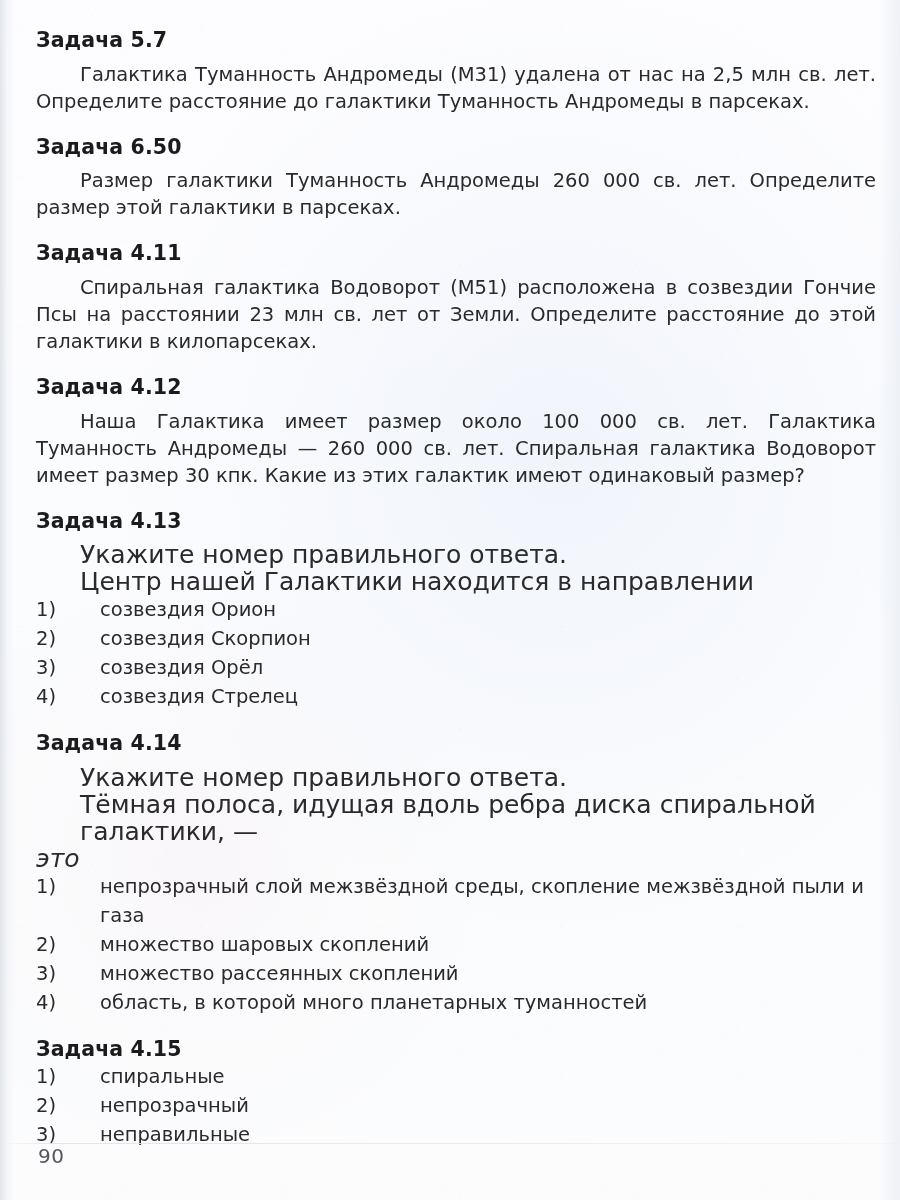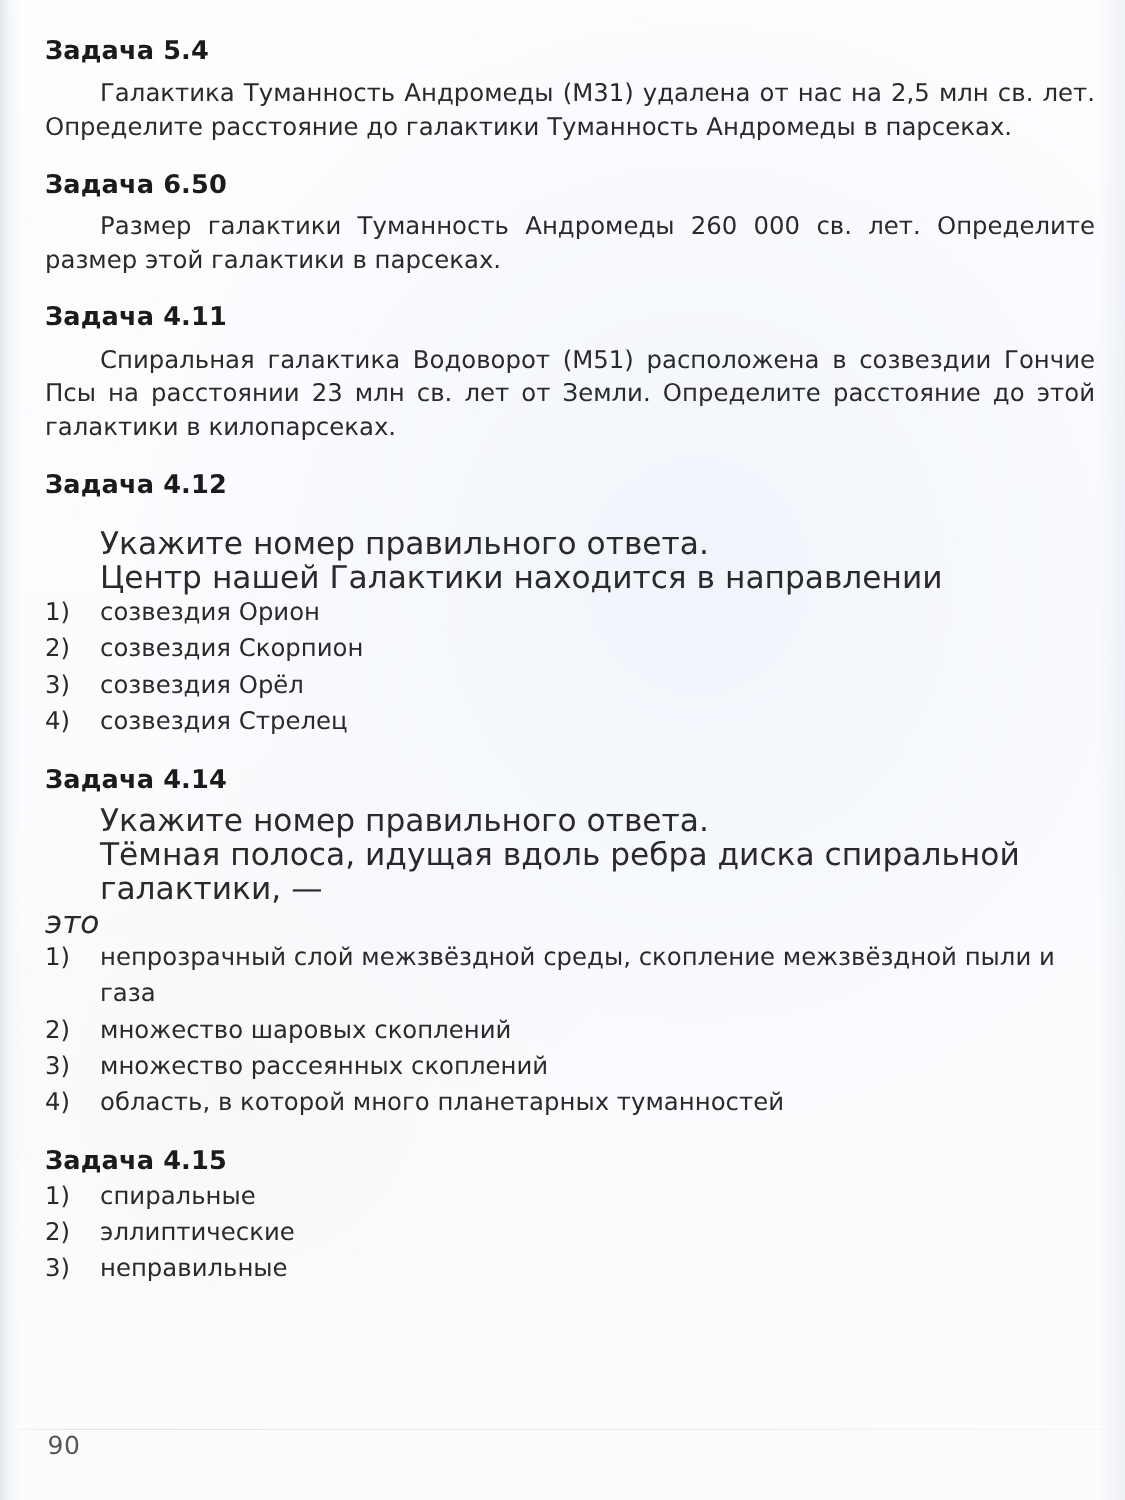--- a/index.html
+++ b/index.html
@@ -106,20 +106,21 @@
     padding: 0;
   }
   ol.options li .opt-num {
     flex: 0 0 auto;
     width: 44px;
     color: #2a2a2d;
   }
   ol.options li .opt-text {
     flex: 1 1 auto;
     color: #2a2a2d;
+    margin-left: 20px;
   }
 
   
   .options-tight li .opt-num { width: 44px; }
 
   .prompt-line {
     margin: 7px 0 0 0;
     font-size: 25px;
     line-height: 27px;
     color: #2a2a2d;
@@ -149,39 +150,41 @@
 <body>
 
 <div class="page">
 
   <div class="gutter-shadow"></div>
   <div class="edge-shadow-right"></div>
 
   <div class="content">
 
     <section class="task-block">
-      <h2 class="task-heading">Задача 5.4</h2>
+      <h2 class="task-heading">Задача 5.7</h2>
       <p class="body-text">Галактика Туманность Андромеды (М31) удалена от нас на 2,5 млн св. лет. Определите расстояние до галактики Туманность Андромеды в парсеках.</p>
     </section>
 
     <section class="task-block">
       <h2 class="task-heading">Задача 6.50</h2>
       <p class="body-text">Размер галактики Туманность Андромеды 260 000 св. лет. Определите размер этой галактики в парсеках.</p>
     </section>
 
     <section class="task-block">
       <h2 class="task-heading">Задача 4.11</h2>
       <p class="body-text">Спиральная галактика Водоворот (М51) расположена в созвездии Гончие Псы на расстоянии 23 млн св. лет от Земли. Определите расстояние до этой галактики в килопарсеках.</p>
     </section>
 
     <section class="task-block">
       <h2 class="task-heading">Задача 4.12</h2>
-    </section>
-
-    <section class="task-block">
+      <p class="body-text">Наша Галактика имеет размер около 100 000 св. лет. Галактика Туманность Андромеды — 260 000 св. лет. Спиральная галактика Водоворот имеет размер 30 кпк. Какие из этих галактик имеют одинаковый размер?</p>
+    </section>
+
+    <section class="task-block">
+      <h2 class="task-heading">Задача 4.13</h2>
       <div class="prompt-line">Укажите номер правильного ответа.</div>
       <div class="prompt-line">Центр нашей Галактики находится в направлении</div>
       <ol class="options options-tight">
         <li>
           <span class="opt-num">1)</span>
           <span class="opt-text">созвездия Орион</span>
         </li>
         <li>
           <span class="opt-num">2)</span>
           <span class="opt-text">созвездия Скорпион</span>
@@ -224,21 +227,21 @@
 
     <section class="task-block">
       <h2 class="task-heading">Задача 4.15</h2>
       <ol class="options">
         <li>
           <span class="opt-num">1)</span>
           <span class="opt-text">спиральные</span>
         </li>
         <li>
           <span class="opt-num">2)</span>
-          <span class="opt-text">эллиптические</span>
+          <span class="opt-text">непрозрачный</span>
         </li>
         <li>
           <span class="opt-num">3)</span>
           <span class="opt-text">неправильные</span>
         </li>
       </ol>
     </section>
 
   </div>
 

